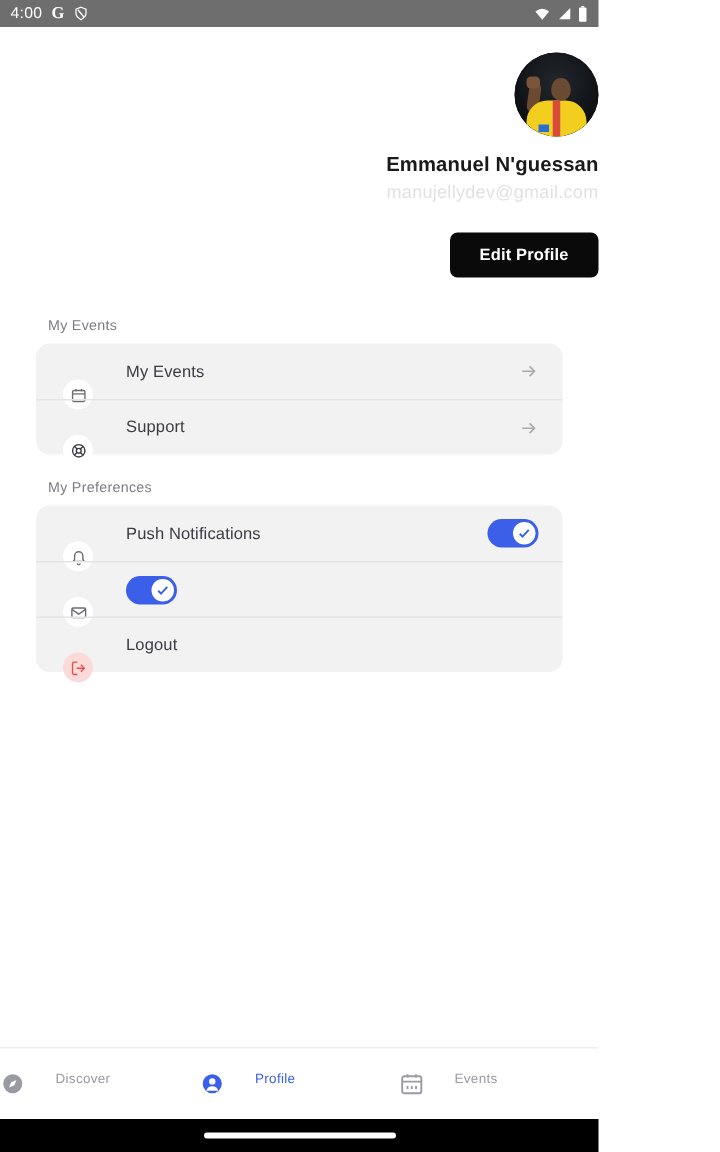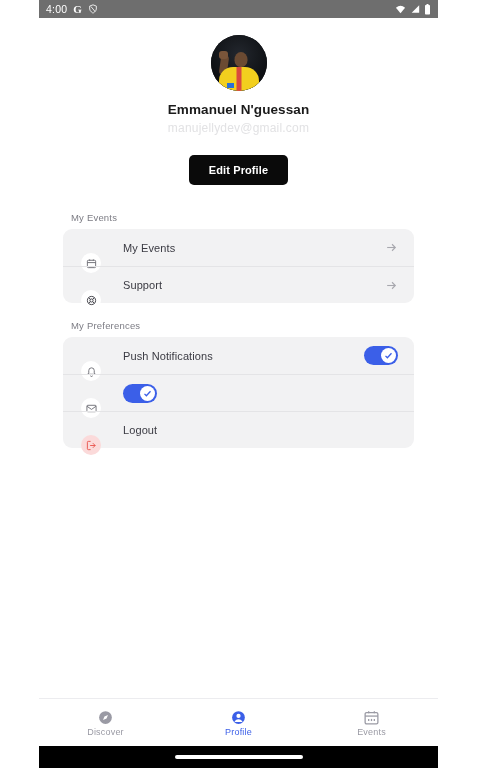--- a/index.html
+++ b/index.html
@@ -2,35 +2,35 @@
 <html><head>
 <meta charset="utf-8">
 <style>
   * { box-sizing: border-box; margin: 0; padding: 0; }
   html, body {
     width: 480px; height: 768px;
     background: #ffffff;
     font-family: "Liberation Sans", sans-serif;
     overflow: hidden;
   }
-  .screen { position: relative; width: 399px; height: 768px; background: #fff; margin-left: 39px; }
+  .screen { position: relative; width: 399px; height: 768px; background: #fff; }
 
   
   .statusbar {
     height: 18px; background: #6e6e6e; color: #fff;
     display: flex; align-items: center; padding: 0 7px;
     font-size: 10.5px; letter-spacing: .2px;
   }
   .sb-left { display: flex; align-items: center; gap: 6px; }
   .sb-right { margin-left: auto; display: flex; align-items: center; gap: 4px; }
   .g-icon { font-weight: bold; font-size: 11px; font-family: "Liberation Serif", serif; }
   .sb-ico svg { display: block; }
 
   
-  .profile-head { padding-top: 17px; display: flex; flex-direction: column; align-items: center; }
+  .profile-head { padding-top: 17px; display: flex; flex-direction: column; align-items: flex-end; }
   .avatar {
     width: 56px; height: 56px; border-radius: 50%;
     overflow: hidden; position: relative; background: #0d0f12;
   }
   .avatar .bg { position: absolute; inset: 0; background:
       radial-gradient(circle at 50% 35%, #23272e 0%, #0d0f12 70%); }
   .avatar .torso {
     position: absolute; left: 50%; bottom: -6px; transform: translateX(-50%);
     width: 40px; height: 30px; background: #f2cf1e; border-radius: 14px 14px 6px 6px;
   }
@@ -105,22 +105,22 @@
   }
   .toggle .knob svg { display: block; }
 
   
   .bottomnav {
     position: absolute; left: 0; right: 0; bottom: 22px; height: 48px;
     border-top: 1px solid #ececef; background: #fff;
     display: flex; align-items: center;
   }
   .nav-item {
-    flex: 1; display: flex; flex-direction: column; align-items: center;
-    gap: 1px; cursor: pointer;
+    flex: 1; display: flex; flex-direction: row; align-items: flex-start;
+    gap: 20px; cursor: pointer;
   }
   .nav-label { font-size: 9px; letter-spacing: .2px; color: #9a9aa4; }
   .nav-item.active .nav-label { color: #3b5fe8; }
   .nav-item svg { display: block; }
 
   .gesturebar { position: absolute; left: 0; right: 0; bottom: 0; height: 22px; background: #000; }
   .gesturebar .bar {
     position: absolute; left: 50%; top: 9px; transform: translateX(-50%);
     width: 128px; height: 4px; border-radius: 2px; background: #fff;
   }

